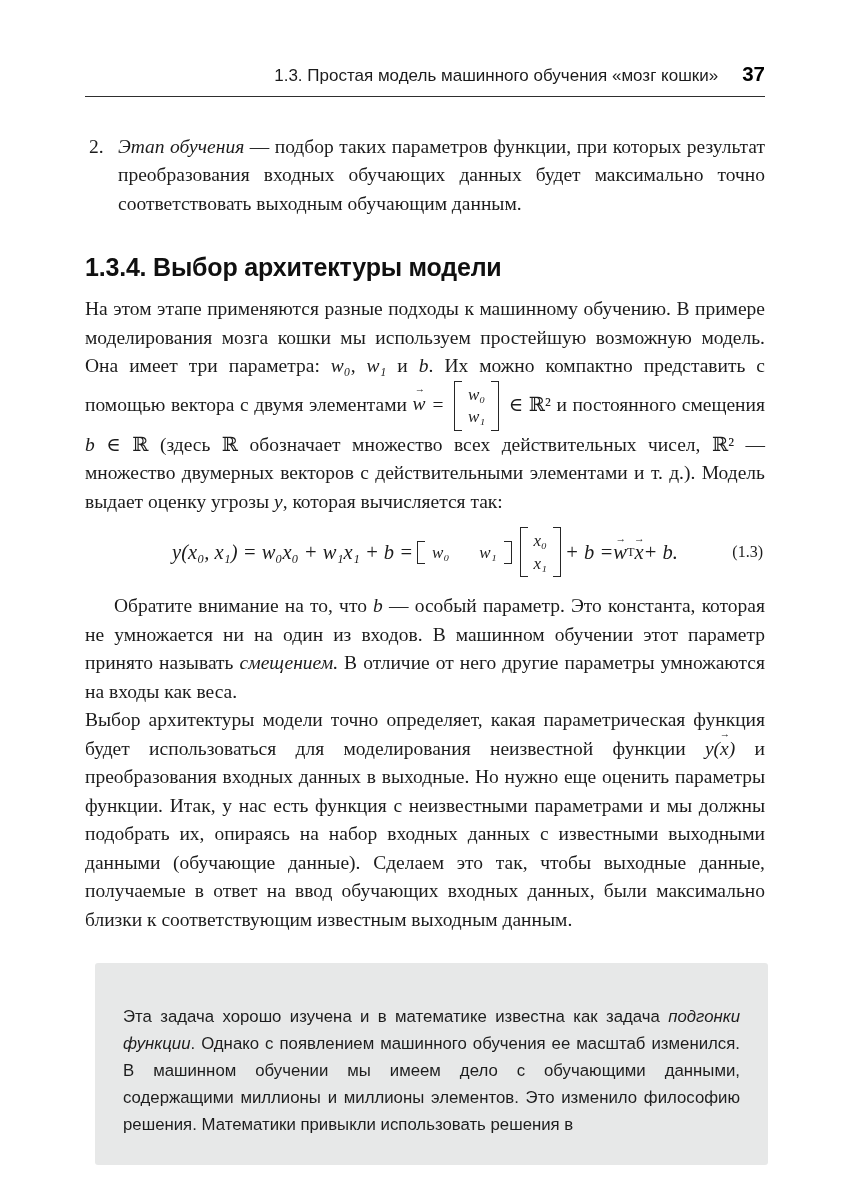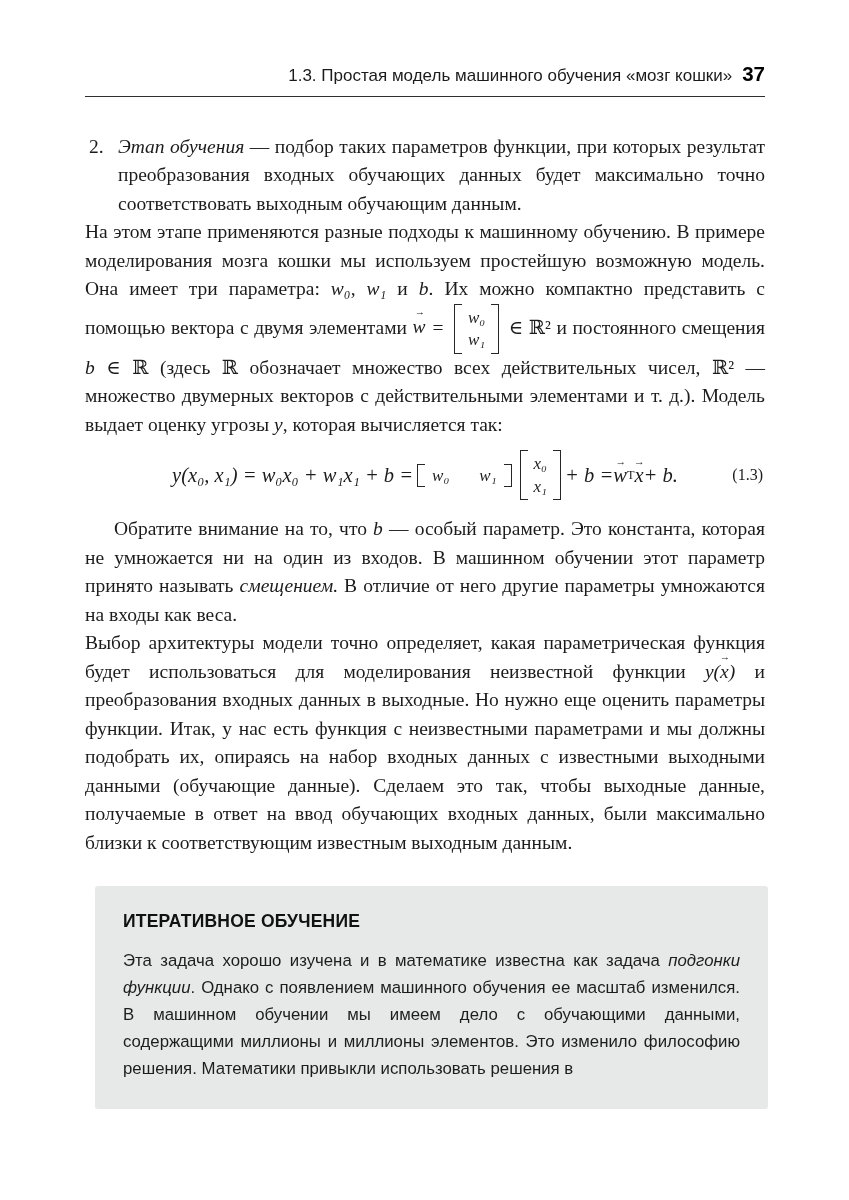--- a/index.html
+++ b/index.html
@@ -8,21 +8,21 @@
     width:849px;height:1200px;
     margin:0 auto;
     background:#ffffff;
     box-sizing:border-box;
     padding:62px 84px 0 85px;
     color:#1c1c1c;
     overflow:hidden;
   }
   
   .running-head{
-    display:flex;justify-content:flex-end;align-items:baseline;gap:10px;
+    display:flex;justify-content:flex-end;align-items:baseline;gap:24px;
     font-family:"Liberation Sans","DejaVu Sans",sans-serif;
     font-size:17px;color:#1b1b1b;
     border-bottom:1.6px solid #2e2e2e;
     padding-bottom:10px;
   }
   .rh-num{font-weight:700;font-size:20.5px;color:#000000;}
   
   .body{
     margin:0;
     font-family:"Liberation Serif","DejaVu Serif",serif;
@@ -95,20 +95,21 @@
   <div class="running-head">
     <span class="rh-title">1.3. Простая модель машинного обучения «мозг кошки»</span>
     <span class="rh-num">37</span>
   </div>
 
   <div class="list-item">
     <span class="li-num">2.</span>
     <div class="li-body body"><i class="em">Этап обучения</i><span> — подбор таких параметров функции, при которых результат преобразования входных обучающих данных будет максимально точно соответствовать выходным обучающим данным.</span></div>
   </div>
 
+  <h2 class="h">1.3.4. Выбор архитектуры модели</h2>
 
   <p class="body"><span>На этом этапе применяются разные подходы к машинному обучению. В примере моделирования мозга кошки мы используем простейшую возможную модель. Она имеет три параметра: </span><i class="m">w₀</i><span>, </span><i class="m">w₁</i><span> и </span><i class="m">b</i><span>. Их можно компактно представить с помощью вектора с двумя элементами </span><i class="m vec">w</i><i class="m"> = </i><span class="mat col">
         <span class="b l"></span>
         <span class="stack">
           <i class="m">w₀</i>
           <i class="m">w₁</i>
         </span>
         <span class="b r"></span>
       </span><span> ∈ ℝ²</span><span> и постоянного смещения </span><i class="m">b</i><span> ∈ ℝ (здесь ℝ обозначает множество всех действительных чисел, ℝ² — множество двумерных векторов с действительными элементами и т. д.). Модель выдает оценку угрозы </span><i class="m">y</i><span>, которая вычисляется так:</span></p>
 
@@ -139,17 +140,16 @@
       </span>
     <span class="eq-num">(1.3)</span>
   </div>
 
   <p class="body indent"><span>Обратите внимание на то, что </span><i class="m">b</i><span> — особый параметр. Это константа, которая не умножается ни на один из входов. В машинном обучении этот параметр принято называть </span><i class="em">смещением.</i><span> В отличие от него другие параметры умножаются на входы как веса.</span></p>
 
 
   <p class="body"><span>Выбор архитектуры модели точно определяет, какая параметрическая функция будет использоваться для моделирования неизвестной функции </span><i class="m">y</i><i class="m">(</i><i class="m vec">x</i><i class="m">)</i><span> и преобразования входных данных в выходные. Но нужно еще оценить параметры функции. Итак, у нас есть функция с неизвестными параметрами и мы должны подобрать их, опираясь на набор входных данных с известными выходными данными (обучающие данные). Сделаем это так, чтобы выходные данные, получаемые в ответ на ввод обучающих входных данных, были максимально близки к соответствующим известным выходным данным.</span></p>
 
   <aside class="callout">
-    <div class="c-head">ИТЕРАТИВНОЕ ОБУЧЕНИЕ</div>
     <p class="c-body"><span>Эта задача хорошо изучена и в математике известна как задача </span><i class="em">подгонки функции</i><span>. Однако с появлением машинного обучения ее масштаб изменился. В машинном обучении мы имеем дело с обучающими данными, содержащими миллионы и миллионы элементов. Это изменило философию решения. Математики привыкли использовать решения в </span></p>
   </aside>
 
 </div>
 
 </body></html>

